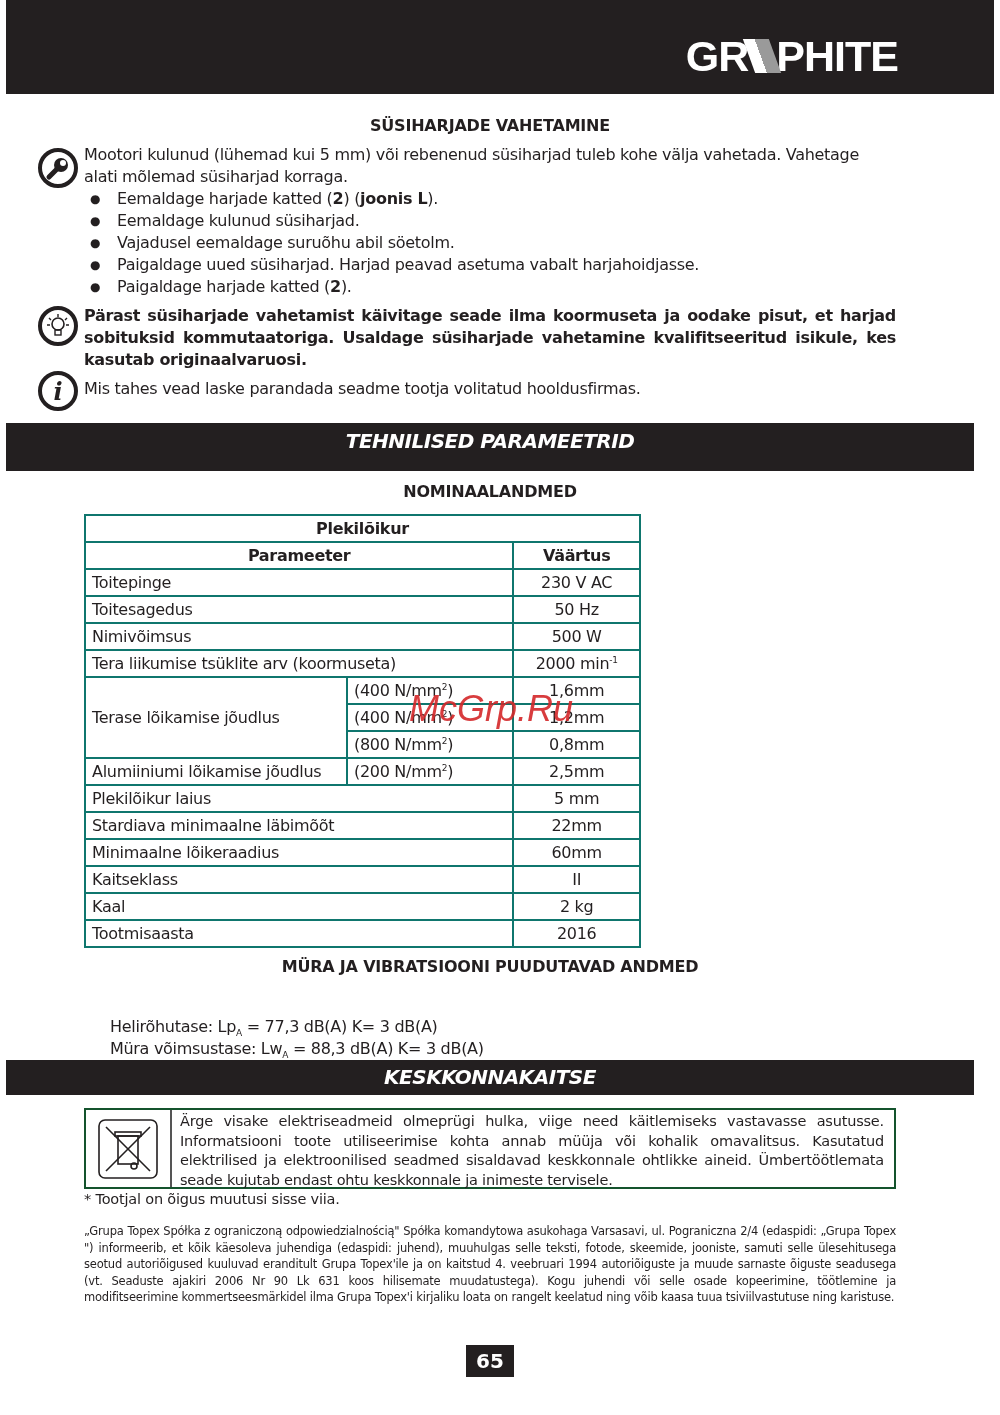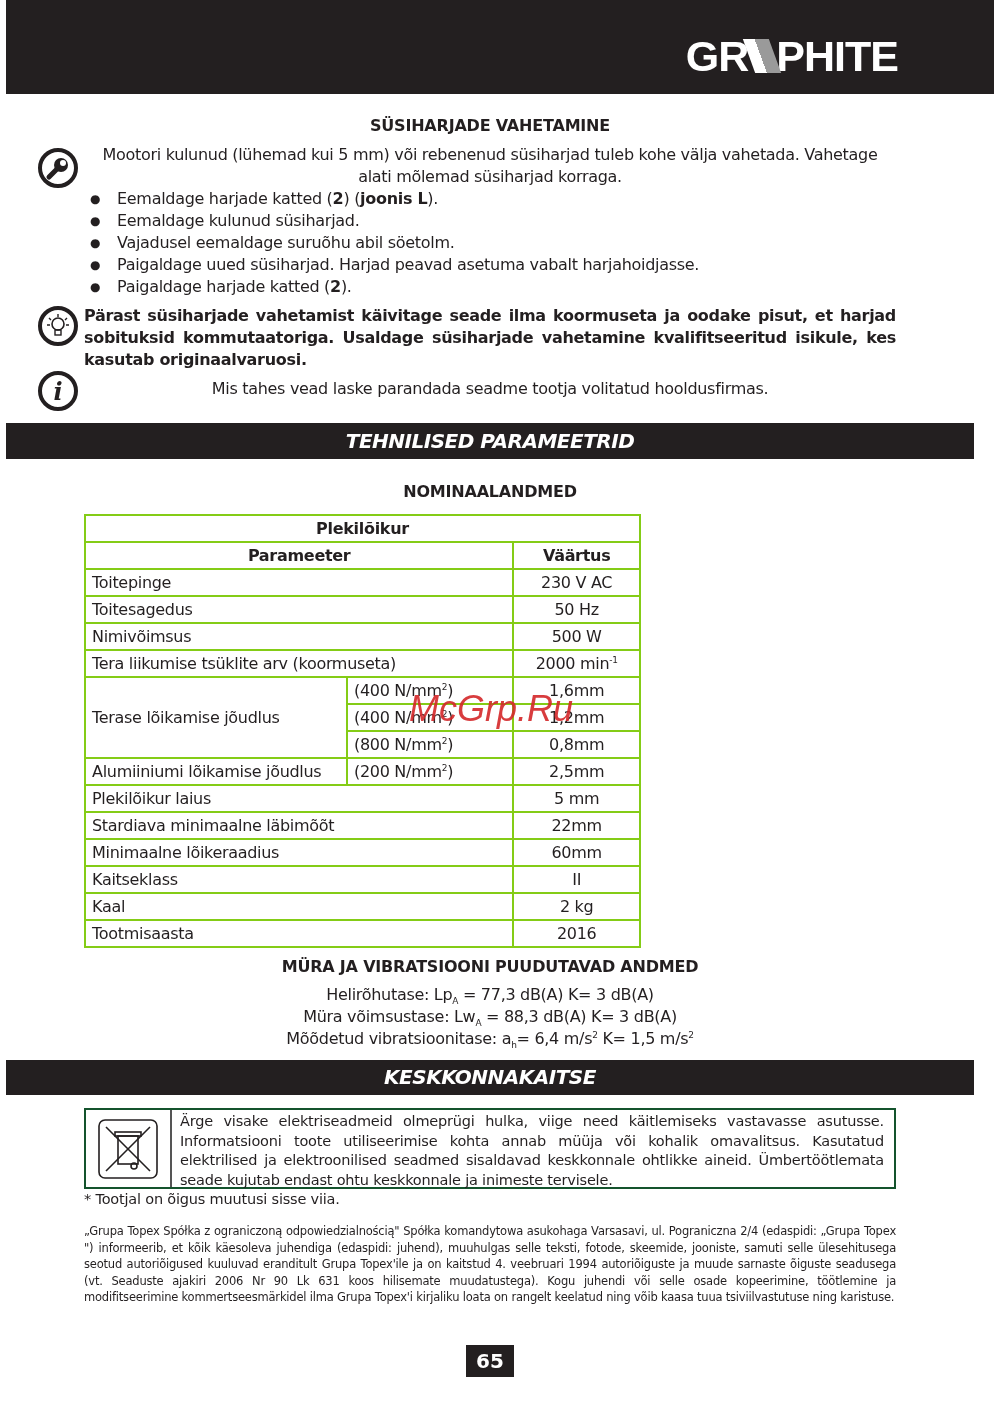--- a/index.html
+++ b/index.html
@@ -6,34 +6,34 @@
   html, body { width: 1000px; height: 1415px; background: #ffffff; }
   body { position: relative; font-family: "DejaVu Sans", "Liberation Sans", sans-serif; color: #231f20; overflow: hidden; }
 
   .header-bar { position: absolute; left: 6px; top: 0; width: 988px; height: 94px; background: #231f20; }
   .logo { position: absolute; right: 96px; top: 36px; height: 40px; display: flex; align-items: center; }
   .logo-text { font-family: "Liberation Sans", sans-serif; font-weight: bold; font-size: 43px; letter-spacing: -1px; color: #ffffff; line-height: 1; }
   .logo-slash { display: inline-block; width: 26px; height: 34px; margin: 0 1px; background: linear-gradient(90deg, #ffffff 0 45%, #9a9a9a 45% 100%); transform: skewX(20deg); }
 
   .section { position: absolute; left: 84px; width: 812px; }
   .h-sub { font-weight: bold; font-size: 16px; letter-spacing: -0.2px; text-align: center; }
-  .para { font-size: 16px; line-height: 22px; letter-spacing: -0.3px; text-align: center; }
+  .para { font-size: 16px; line-height: 22px; letter-spacing: -0.3px; }
   .bold { font-weight: bold; }
   .justify { text-align: justify; text-align-last: left; }
 
   .icon-circ { position: absolute; left: 38px; width: 40px; height: 40px; border: 4px solid #231f20; border-radius: 50%; display: flex; align-items: center; justify-content: center; }
 
   .bullets { list-style: none; margin-left: 8px; }
   .bullets li { position: relative; padding-left: 25px; font-size: 16px; line-height: 22px; letter-spacing: -0.3px; }
   .bullets li::before { content: "\25CF"; position: absolute; left: -2px; top: 0; font-size: 12px; }
 
   .band { position: absolute; left: 6px; width: 968px; background: #231f20; color: #fff; text-align: center; font-weight: bold; font-style: italic; font-size: 20px; letter-spacing: -0.5px; }
 
   table.spec { position: absolute; left: 84px; top: 514px; width: 557px; border-collapse: collapse; font-size: 16px; letter-spacing: -0.3px; }
-  table.spec td, table.spec th { border: 2px solid #84cc16; height: 27px; padding: 0 6px; font-weight: normal; }
+  table.spec td, table.spec th { border: 2px solid #0f766e; height: 27px; padding: 0 6px; font-weight: normal; }
   table.spec th { font-weight: bold; text-align: center; }
   table.spec td.val { text-align: center; }
   sup { font-size: 9px; vertical-align: super; line-height: 0; }
   sub { font-size: 9px; vertical-align: sub; line-height: 0; }
 
   .watermark { position: absolute; left: 409px; top: 688px; color: #d4282a; font-family: "Liberation Sans", sans-serif; font-style: italic; font-size: 36px; opacity: 0.9; pointer-events: none; }
 
   .env-box { position: absolute; left: 84px; top: 1108px; width: 812px; height: 81px; border: 2px solid #14532d; display: flex; }
   .env-icon-cell { width: 86px; border-right: 2px solid #555; display: flex; align-items: center; justify-content: center; }
   .env-text { flex: 1; padding: 2px 10px 0 8px; font-size: 14.5px; line-height: 19.5px; letter-spacing: -0.2px; text-align: justify; text-align-last: left; }
@@ -79,21 +79,21 @@
       <path d="M14 2v3M5 6l2 2M23 6l-2 2M3 13h3M22 13h3" stroke="#231f20" stroke-width="1.4"></path>
     </svg>
 </div>
 <div class="section para bold justify" style="top:305px;">Pärast süsiharjade vahetamist käivitage seade ilma koormuseta ja oodake pisut, et harjad sobituksid kommutaatoriga. Usaldage süsiharjade vahetamine kvalifitseeritud isikule, kes kasutab originaalvaruosi.</div>
 
 <div class="icon-circ" style="top:371px;">
   <span style="font-family:'DejaVu Serif',serif;font-style:italic;font-weight:bold;font-size:24px;">i</span>
 </div>
 <div class="section para" style="top:378px;">Mis tahes vead laske parandada seadme tootja volitatud hooldusfirmas.</div>
 
-<div class="band" style="top:423px;height:36px;line-height:36px;">TEHNILISED PARAMEETRID</div>
+<div class="band" style="top:423px;height:48px;line-height:36px;">TEHNILISED PARAMEETRID</div>
 
 <div class="section h-sub" style="top:482px;">NOMINAALANDMED</div>
 
 <table class="spec">
   <tbody>
       <tr>
         <th colspan="3">Plekilõikur</th>
       </tr>
   <tr>
     <th colspan="2" style="width:388px;">Parameeter</th>
@@ -156,21 +156,21 @@
   <tr>
         <td colspan="2">Tootmisaasta</td>
         <td class="val">2016</td>
       </tr>
 </tbody>
   </table>
 
 <div class="watermark">McGrp.Ru</div>
 
 <div class="section h-sub" style="top:957px;">MÜRA JA VIBRATSIOONI PUUDUTAVAD ANDMED</div>
-<div class="section para" style="top:984px;">
+<div class="section para" style="top:1016px;margin-left:26px;">
   <div><span>Helirõhutase: Lp</span><sub>A</sub><span> = 77,3 dB(A) K= 3 dB(A)</span></div>
   <div><span>Müra võimsustase: Lw</span><sub>A</sub><span> = 88,3 dB(A) K= 3 dB(A)</span></div>
   <div><span>Mõõdetud vibratsioonitase: a</span><sub>h</sub><span>= 6,4 m/s</span><sup>2</sup><span> K= 1,5 m/s</span><sup>2</sup></div>
 </div>
 
 <div class="band" style="top:1060px;height:35px;line-height:35px;">KESKKONNAKAITSE</div>
 
 <div class="env-box">
   <div class="env-icon-cell">
     <svg width="62" height="62" viewBox="0 0 62 62">

